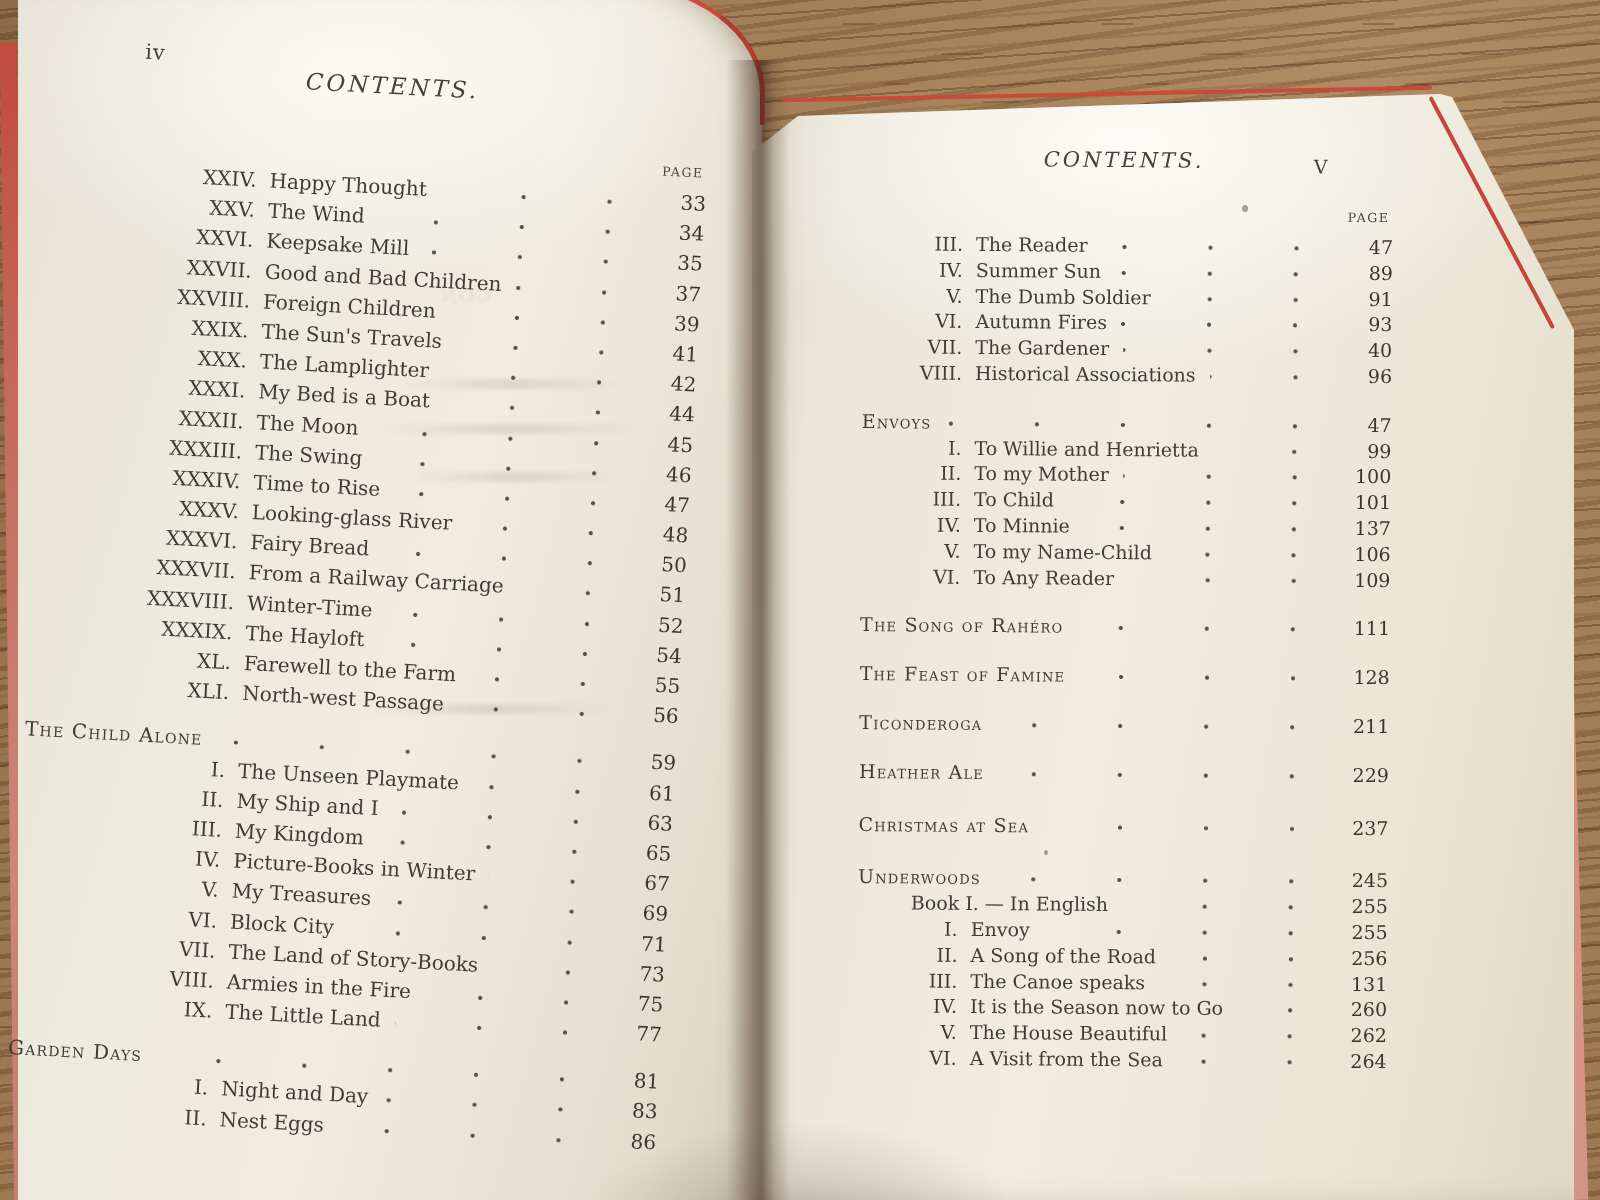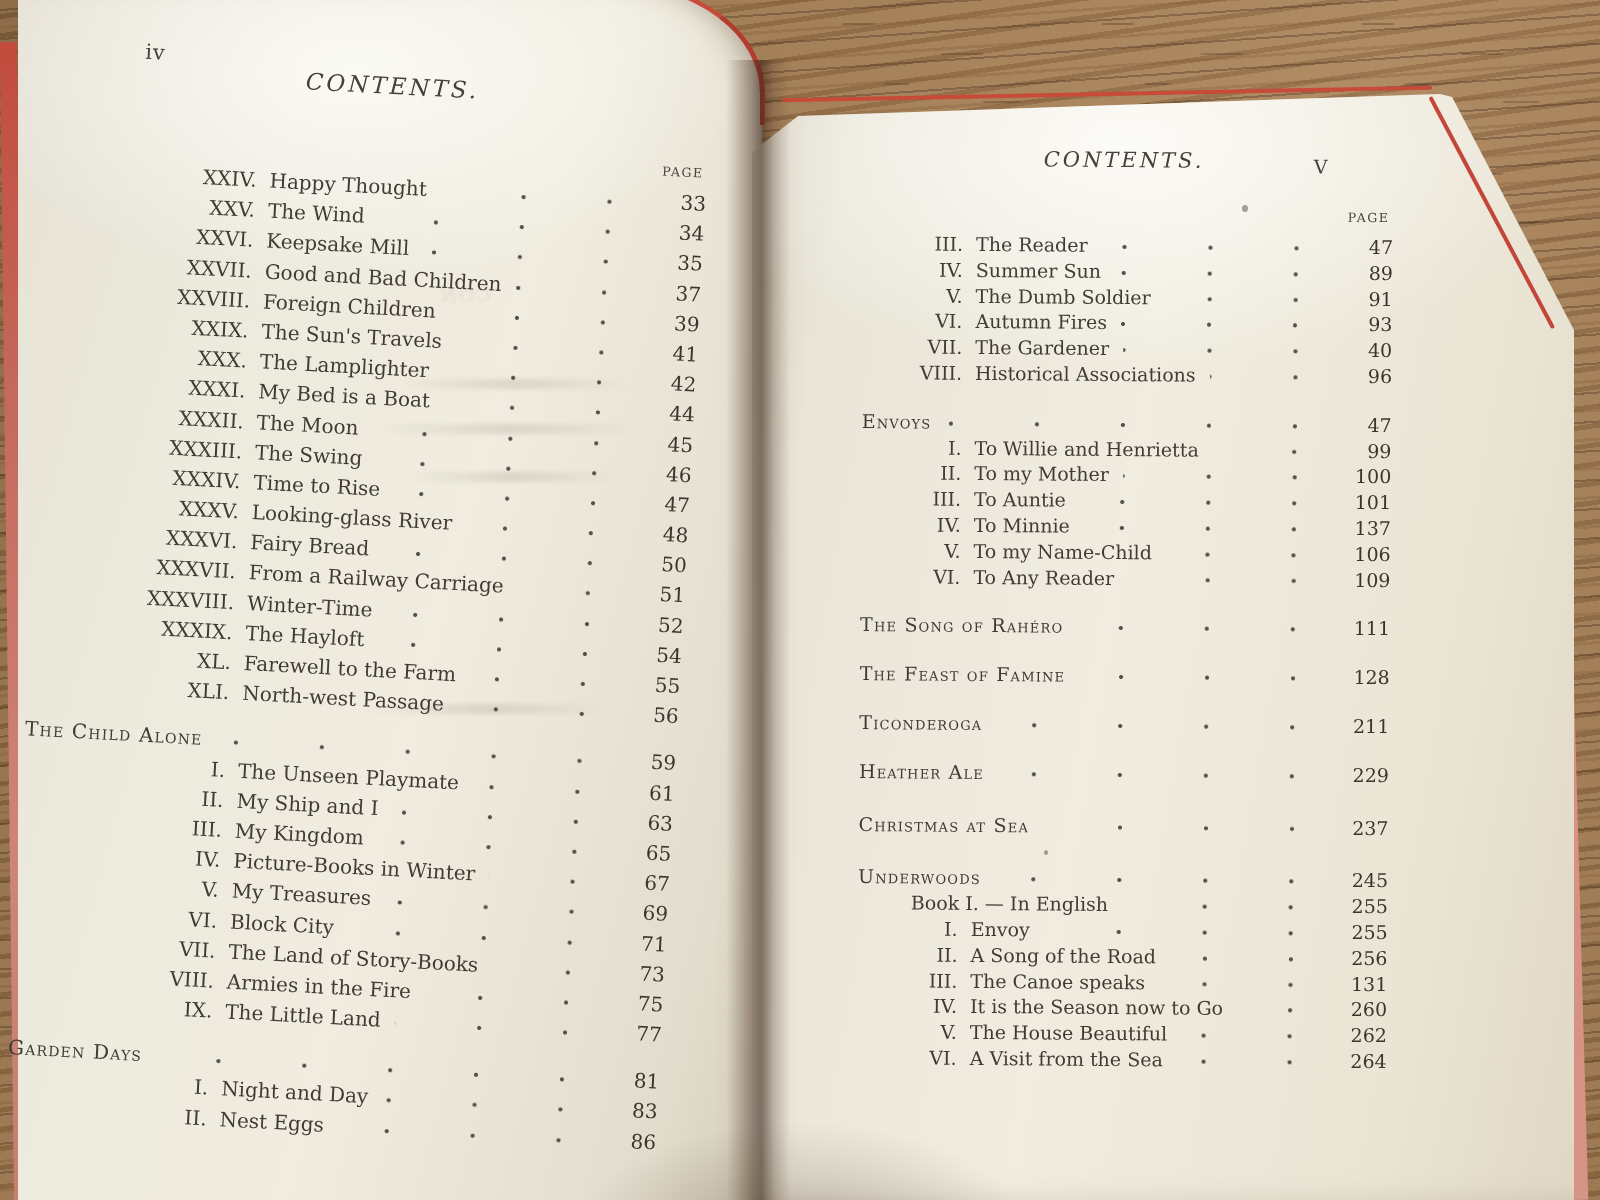--- a/index.html
+++ b/index.html
@@ -364,21 +364,21 @@
           <span class="pnum">99</span>
         </div>
         <div class="row entry">
           <span class="num">II.</span>
           <span class="title">To my Mother</span>
           <span class="leader"></span>
           <span class="pnum">100</span>
         </div>
         <div class="row entry">
           <span class="num">III.</span>
-          <span class="title">To Auntie</span>
+          <span class="title">To Child</span>
           <span class="leader"></span>
           <span class="pnum">101</span>
         </div>
         <div class="row entry">
           <span class="num">IV.</span>
           <span class="title">To Minnie</span>
           <span class="leader"></span>
           <span class="pnum">137</span>
         </div>
         <div class="row entry">

